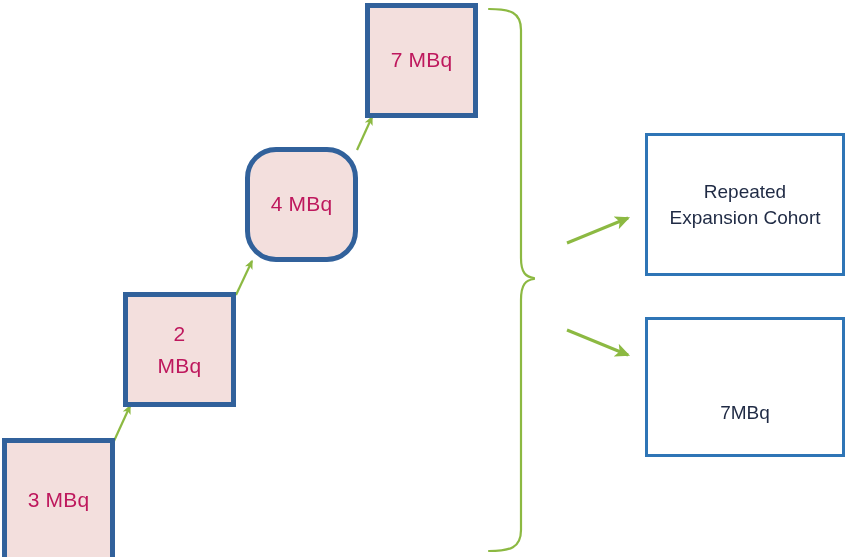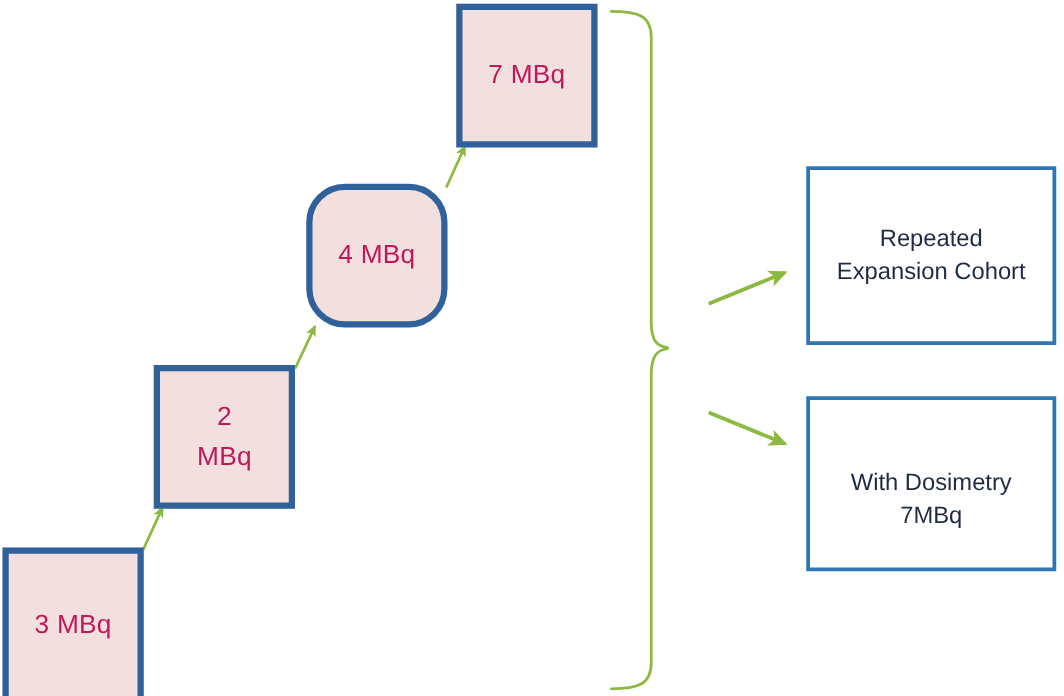--- a/index.html
+++ b/index.html
@@ -129,16 +129,16 @@
 <div class="cohort-box" id="cohort-repeated">
   <div class="cohort-text">
     <span>Repeated</span><br>
     <span>Expansion Cohort</span><br>
   </div>
 </div>
 
 <div class="cohort-box" id="cohort-expansion">
   <div class="cohort-text">
     <br>
-    <span>With Dosimetry</span><br>
+    <br>
     <span>7MBq</span>
   </div>
 </div>
 
 </body></html>

